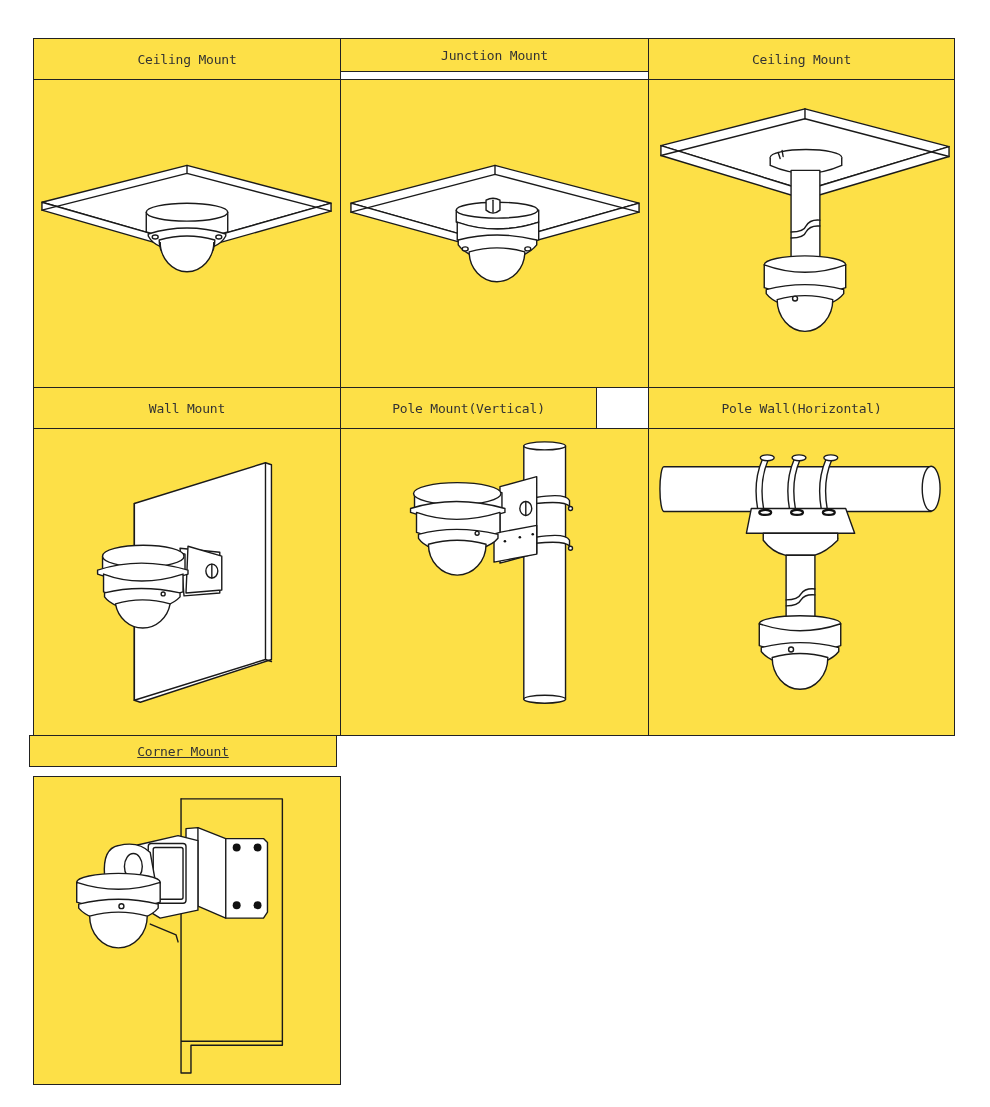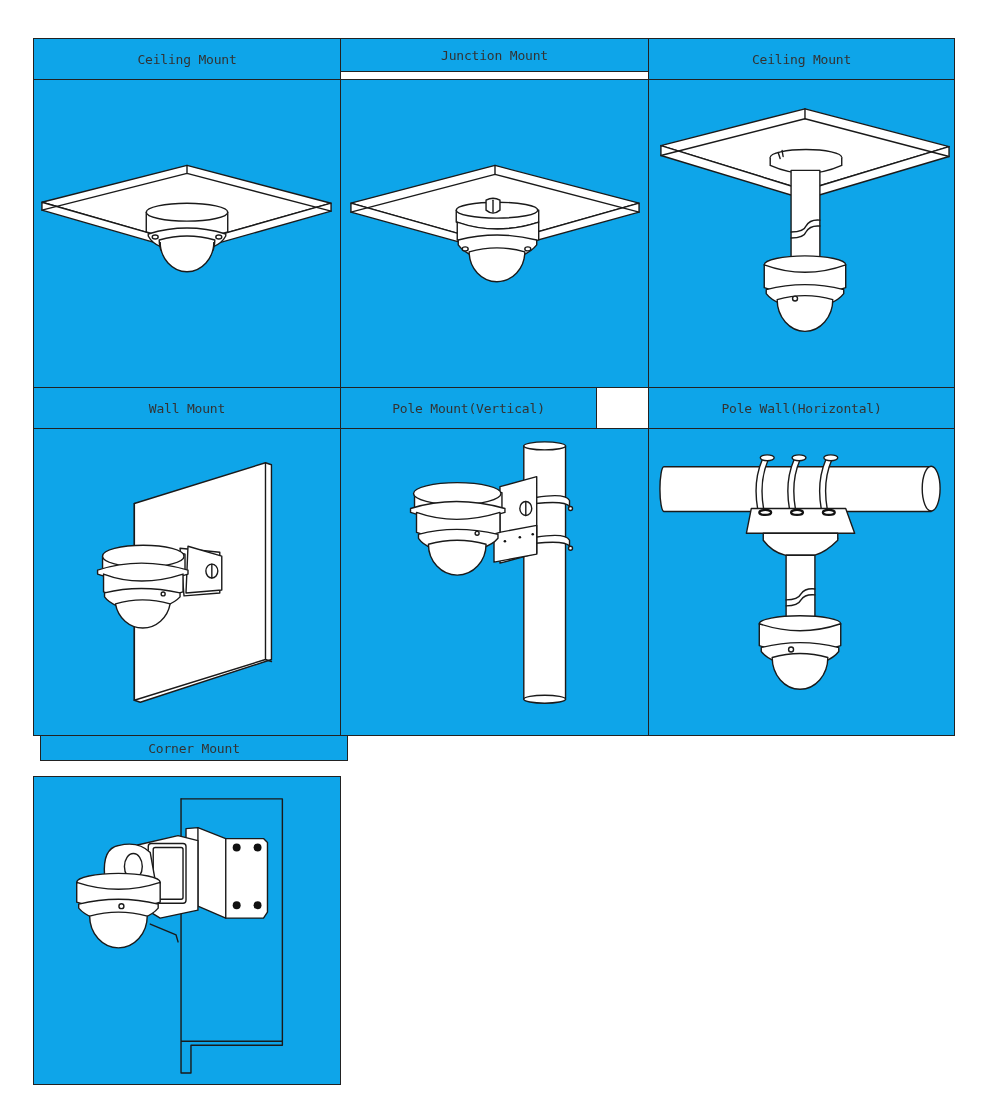--- a/index.html
+++ b/index.html
@@ -1,18 +1,18 @@
 <!DOCTYPE html>
 <html><head>
 <meta charset="utf-8">
 <style>
   html, body { margin:0; padding:0; background:#ffffff; }
   body { width:990px; height:1107px; position:relative; overflow:hidden;
          font-family:"DejaVu Sans Mono", "Liberation Mono", monospace; color:#222; }
-  .cell { position:absolute; box-sizing:border-box; border:1.5px solid #222; background:#0ea5e9; }
+  .cell { position:absolute; box-sizing:border-box; border:1.5px solid #222; background:#fde047; }
   .hdr { display:flex; align-items:center; justify-content:center;
          font-size:13px; letter-spacing:-0.2px; color:#333; }
   .img { overflow:hidden; }
   .img svg { position:absolute; left:0; top:0; width:100%; height:100%; }
   svg * { vector-effect: non-scaling-stroke; }
   .ln { fill:none; stroke:#1a1a1a; stroke-width:1.4; stroke-linejoin:round; stroke-linecap:round; }
   .lnw { fill:#fff; stroke:#1a1a1a; stroke-width:1.4; stroke-linejoin:round; }
   .thick { fill:#fff; stroke:#111; stroke-width:2.2; }
   .dot { fill:#111; }
 </style>
@@ -179,21 +179,21 @@
     <path class="ln" d="M786,606 Q798,606 801,600 Q805,594 815,595"></path>
 
     <ellipse class="lnw" cx="800" cy="624" rx="41" ry="8"></ellipse>
     <path class="lnw" d="M759,624 Q800,638 841,624 L841,646 Q800,660 759,646 Z"></path>
     <path class="lnw" d="M761,648 Q800,638 839,648 L839,652 Q830,664 800,668 Q770,664 761,652 Z"></path>
     <path class="lnw" d="M772,658 A28,32 0 0,0 828,658 Q800,650 772,658 Z"></path>
     <circle class="lnw" cx="791" cy="650" r="2.5"></circle>
   </svg>
 </div>
 
-<div class="cell hdr" style="left:40px;top:735px;width:308px;height:26px;">
+<div class="cell hdr" style="left:29px;top:735px;width:308px;height:32px;text-decoration:underline;">
   <span>Corner Mount</span>
 </div>
 
 <div class="cell img" style="left:33px;top:776px;width:308px;height:309px;">
   <svg viewBox="33 776 308 309">
 
     <polyline class="ln" points="181,798 283,798 283,1042"></polyline>
     <polyline class="ln" points="181,798 181,1074 191,1074 191,1046 283,1046 283,1042 181,1042"></polyline>
 
     <polygon class="lnw" points="186,828 198,827 226,838 264,838 268,842 268,912 264,918 226,918 198,906 186,910"></polygon>

